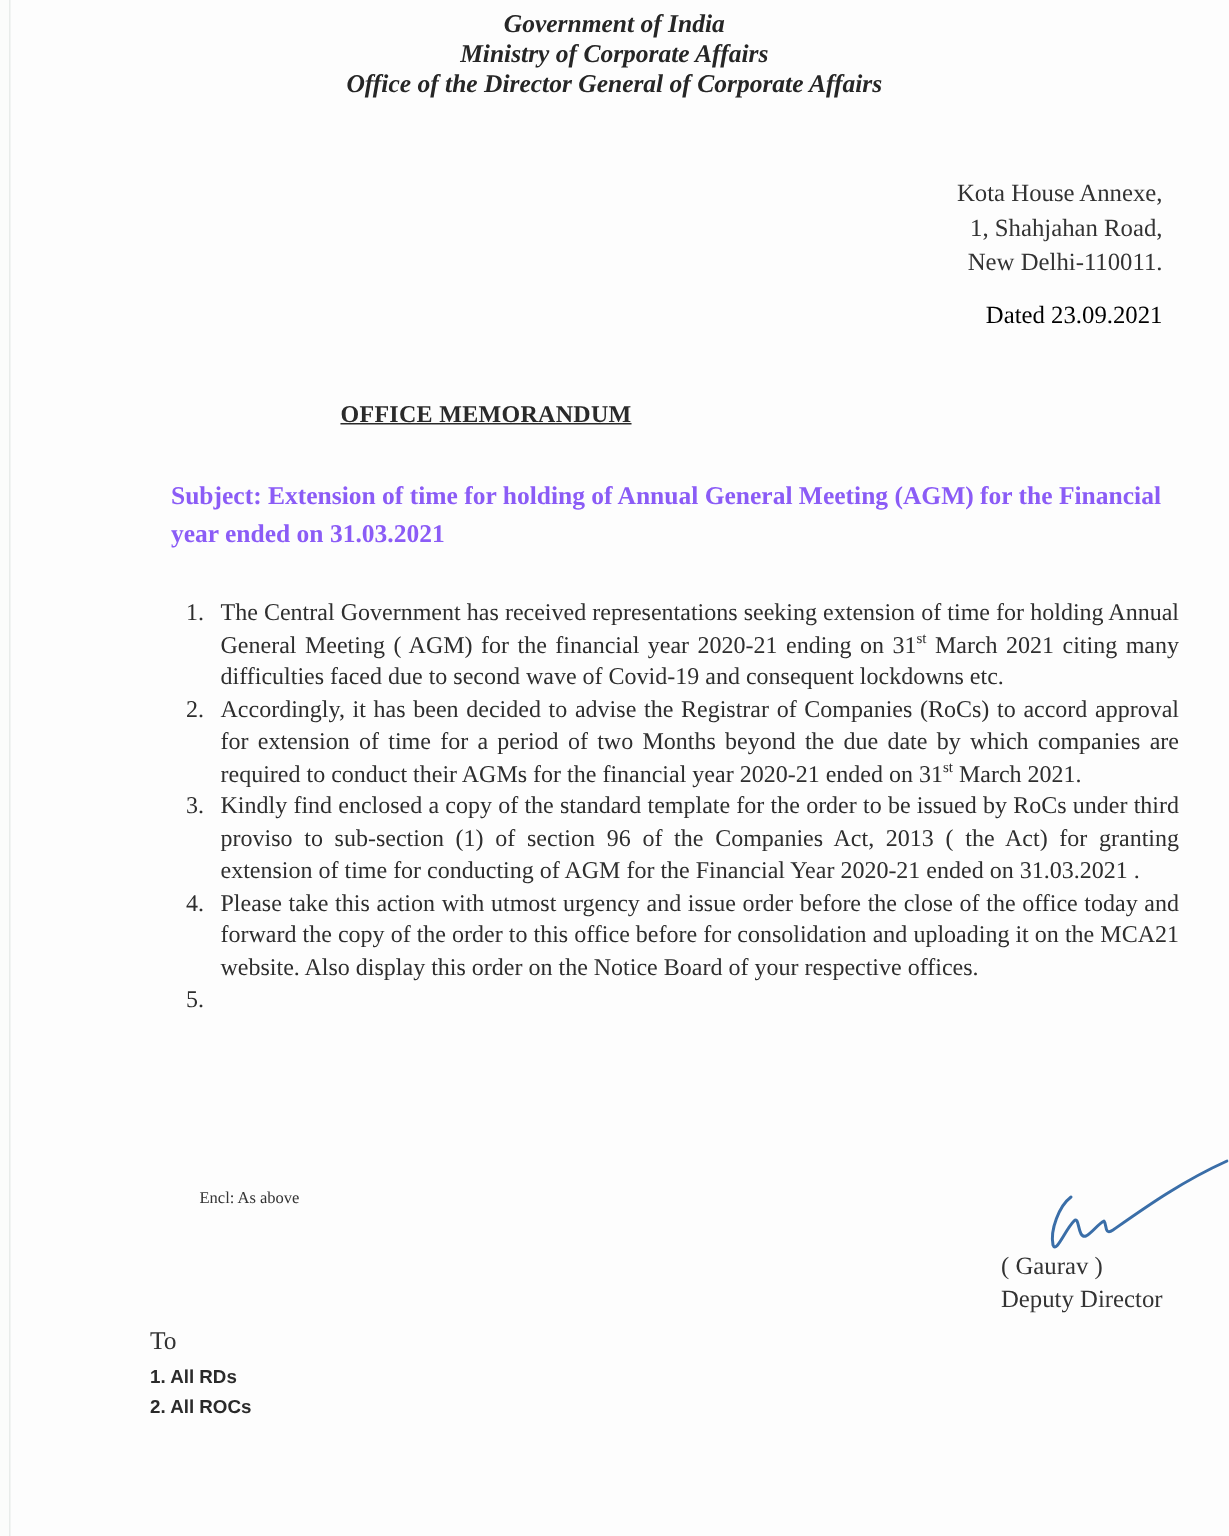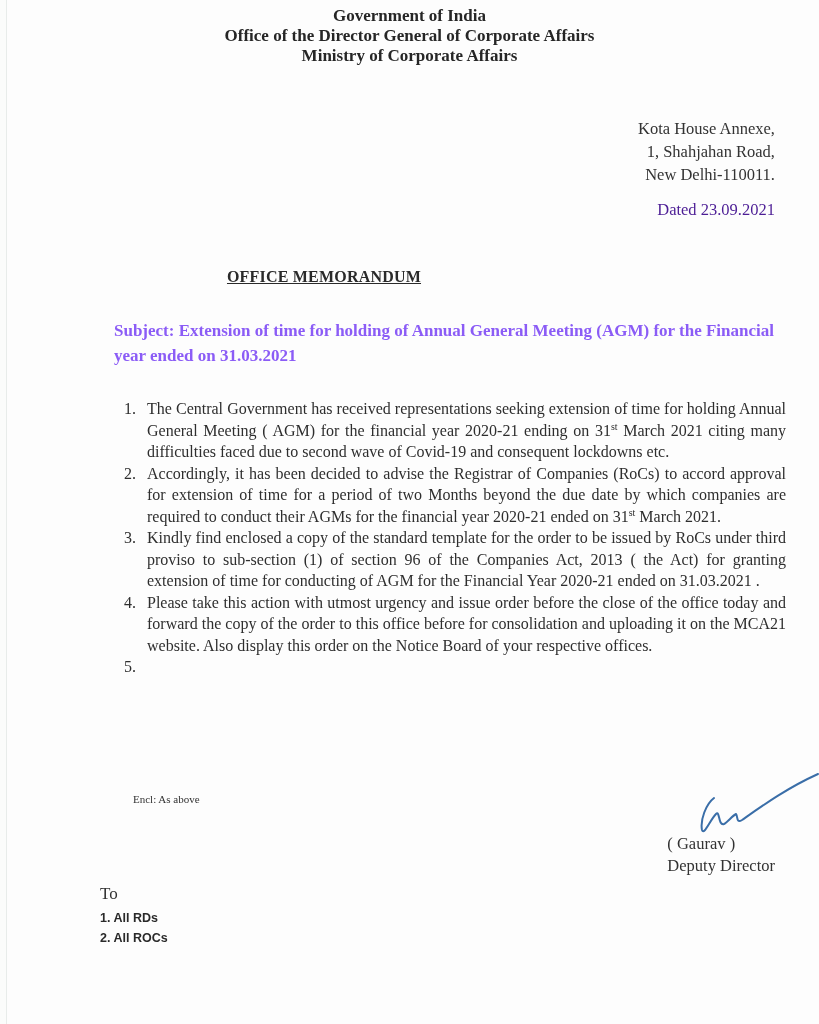--- a/index.html
+++ b/index.html
@@ -8,31 +8,31 @@
     background: #fbfcfb;
     font-family: "Liberation Serif", "DejaVu Serif", serif;
     color: #2a2a2a;
     position: relative;
   }
   .page {
     position: absolute; left: 6px; top: 0; width: 813px; height: 1024px;
     background: #fdfdfd;
     border-left: 1px solid #e8ecea;
   }
-  .header { position: absolute; top: 6px; left: 0; width: 819px; text-align: center; }
+  .header { position: absolute; top: 6px; left: 0; width: 819px; text-align: center; font-style: italic; }
   .header .line { font-weight: bold; font-size: 17px; line-height: 20px; color: #262626; }
   .header .ref {
     font-family: "Liberation Sans", "DejaVu Sans", sans-serif;
     font-size: 12.5px; line-height: 18px; color: #2f2f2f; margin-top: 2px;
   }
   .address {
     position: absolute; right: 44px; top: 117px; text-align: right;
     font-size: 16.5px; line-height: 23px; color: #333;
   }
-  .dated { position: absolute; right: 44px; top: 200px; font-size: 16.5px; color: #4c1d95; }
+  .dated { position: absolute; right: 44px; top: 200px; font-size: 16.5px; color: #000000; }
   .memo-title {
     position: absolute; top: 268px; left: 0; width: 648px; text-align: center;
     font-weight: bold; font-size: 16px; text-decoration: underline; letter-spacing: 0.2px; color: #2a2a2a;
   }
   .subject {
     position: absolute; left: 114px; top: 318px; width: 670px;
     font-weight: bold; font-size: 17px; line-height: 25px; color: #8b5cf6;
   }
   .paras {
     position: absolute; left: 114px; top: 398px; width: 672px;
@@ -52,22 +52,22 @@
     font-size: 12.5px; line-height: 20px; color: #2a2a2a;
   }
 </style>
 </head>
 <body>
 
 <div class="page"></div>
 
 <div class="header">
   <div class="line">Government of India</div>
+  <div class="line">Ministry of Corporate Affairs</div>
   <div class="line">Office of the Director General of Corporate Affairs</div>
-  <div class="line">Ministry of Corporate Affairs</div>
 </div>
 
 <div class="address">
   <div>Kota House Annexe,</div>
   <div>1, Shahjahan Road,</div>
   <div>New Delhi-110011.</div>
 </div>
 <div class="dated">Dated 23.09.2021</div>
 
 <div class="memo-title">OFFICE MEMORANDUM</div>

